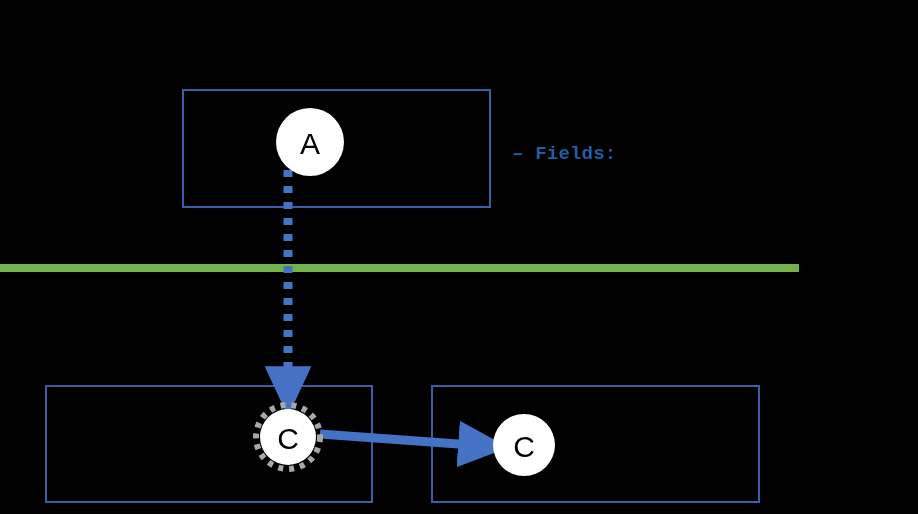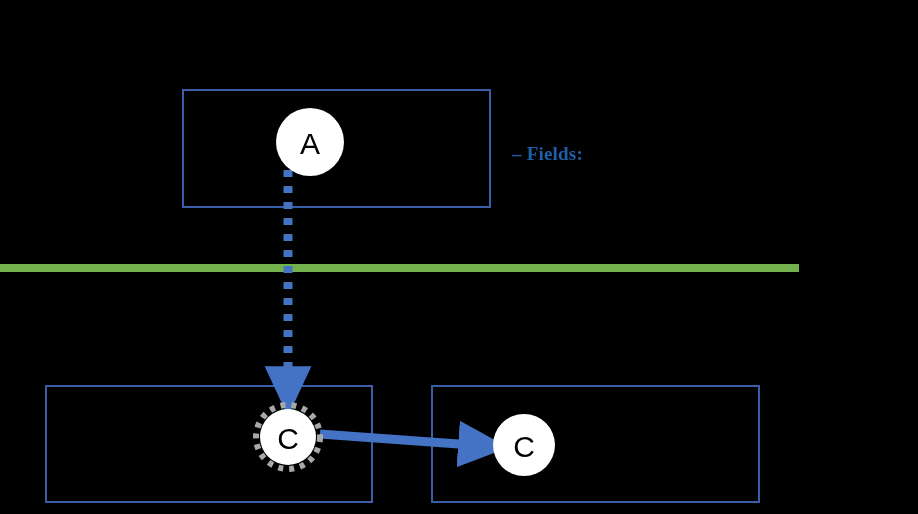--- a/index.html
+++ b/index.html
@@ -26,21 +26,21 @@
     font-family: "Liberation Sans", sans-serif;
     font-size: 30px;
     fill: #000000;
     text-anchor: middle;
     dominant-baseline: central;
   }
   .fields-text {
     position: absolute;
     left: 512px;
     top: 143px;
-    font-family: Liberation Serif, serif;
+    font-family: Liberation Mono, monospace;
     font-size: 19px;
     font-weight: bold;
     color: #1F5FA8;
     white-space: nowrap;
     letter-spacing: 0.2px;
   }
 </style>
 </head>
 <body>
 

